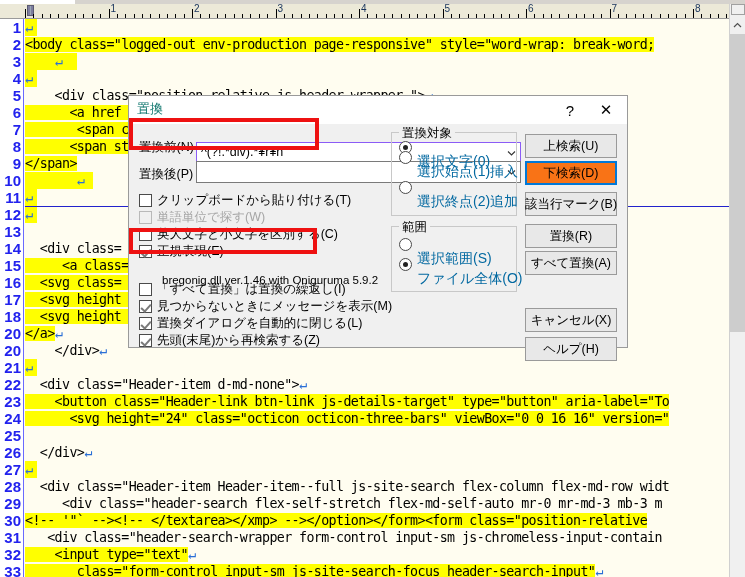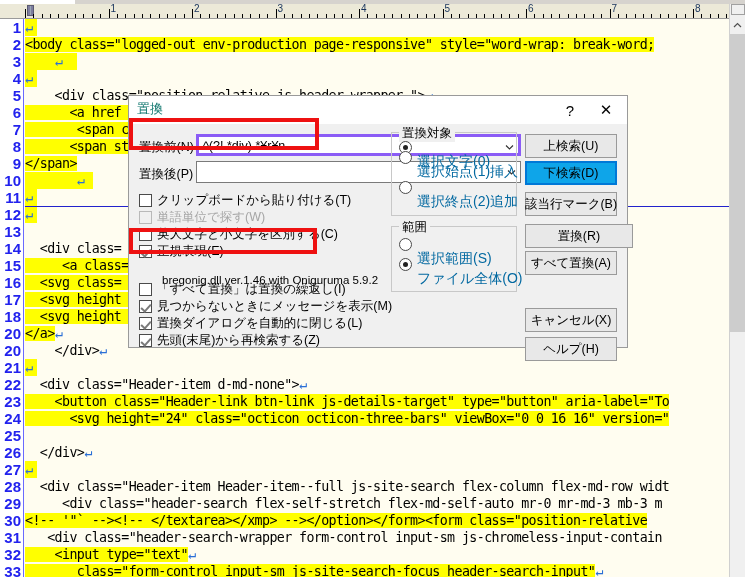--- a/index.html
+++ b/index.html
@@ -145,21 +145,21 @@
   .fieldlabel {
     position: absolute;
     font-size: 12.5px; color: #000;
     font-family: "Liberation Sans", sans-serif;
     white-space: nowrap;
   }
   .combo {
     position: absolute; height: 22px;
     background: #ffffff; border: 1px solid #7a7a7a;
   }
-  .combo.focused { border: 3px solid #8b5cf6; }
+  .combo.focused { border: 1px solid #8b5cf6; margin-top: 8px; }
   .combo .cval {
     position: absolute; left: 4px; top: 2px;
     font-size: 12.5px; color: #000; white-space: nowrap;
     font-family: "Liberation Sans", sans-serif;
   }
   .combo .carrow {
     position: absolute; right: 0; top: 0; width: 18px; height: 20px;
     display: flex; align-items: center; justify-content: center;
     font-size: 9px; color: #333;
   }
@@ -214,21 +214,21 @@
   .rbtext { font-size: 14px; color: #0369a1; margin-top: 29px; }
 
   
   .btn {
     position: absolute; height: 24px;
     background: #e8e8e8; border: 1px solid #9a9a9a;
     display: flex; align-items: center; justify-content: center;
     font-size: 12.5px; color: #000; white-space: nowrap;
     font-family: "Liberation Sans", sans-serif;
   }
-  .btn.default { border: 2px solid #0078d7; background: #0ea5e9; }
+  .btn.default { border: 2px solid #0078d7; background: #f97316; }
 
   
   .redbox {
     position: absolute; border: 4px solid #ee1111; pointer-events: none;
   }
 </style>
 </head>
 <body>
 
 <div id="app">
@@ -522,21 +522,21 @@
           <div class="rbrow" style="left: 270px; top: 132px;">
             <span class="radio sel"></span>
             <span class="rbtext">ファイル全体(O)</span>
           </div>
         </div>
 
       <div id="btncol">
           <div class="btn" style="left: 396px; top: 10px; width: 92px;">上検索(U)</div>
           <div class="btn default" style="left: 396px; top: 37px; width: 92px;">下検索(D)</div>
           <div class="btn" style="left: 396px; top: 68px; width: 92px;">該当行マーク(B)</div>
-          <div class="btn" style="left: 396px; top: 100px; width: 108px;">置換(R)</div>
+          <div class="btn" style="left: 396px; top: 100px; width: 92px;">置換(R)</div>
           <div class="btn" style="left: 396px; top: 127px; width: 92px;">すべて置換(A)</div>
           <div class="btn" style="left: 396px; top: 184px; width: 92px;">キャンセル(X)</div>
           <div class="btn" style="left: 396px; top: 213px; width: 92px;">ヘルプ(H)</div>
         </div>
 
     </div>
   </div>
 
   <div class="redbox" style="left:129px; top:118px; width:190px; height:32px;"></div>
   <div class="redbox" style="left:129px; top:228px; width:188px; height:26px;"></div>

